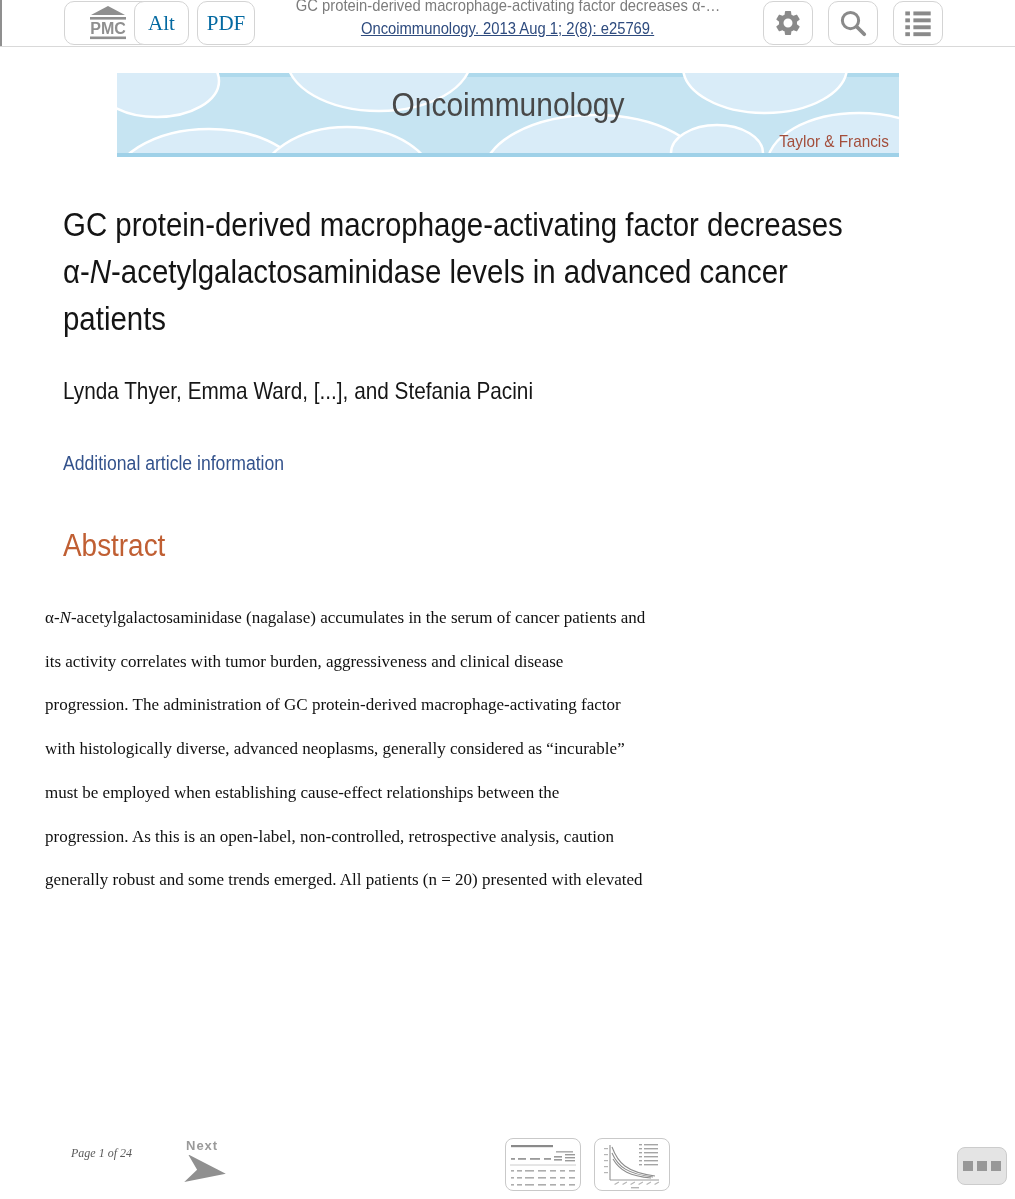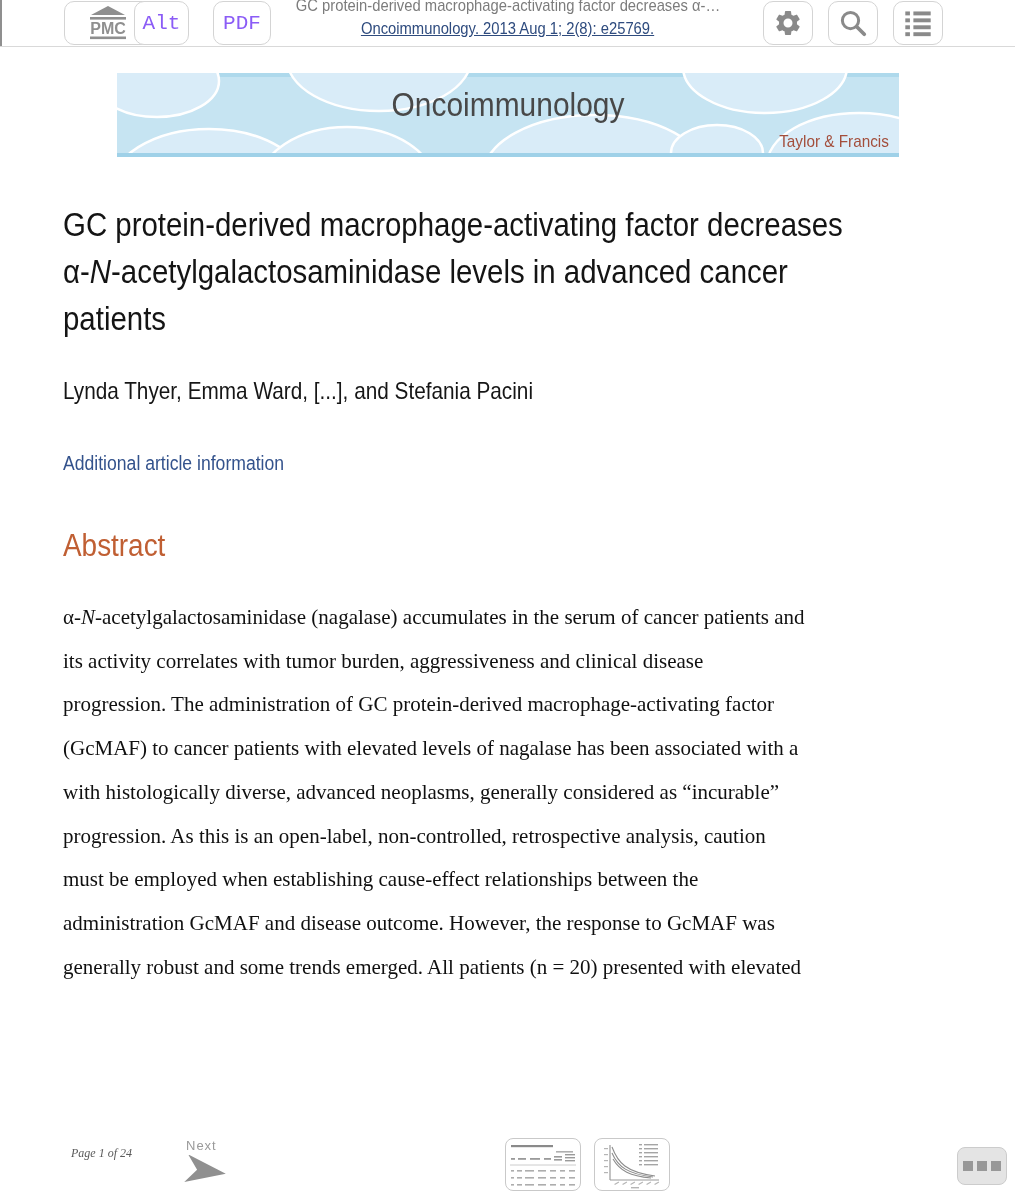--- a/index.html
+++ b/index.html
@@ -4,24 +4,24 @@
 <style>
   * { margin:0; padding:0; box-sizing:border-box; }
   body { background:#fff; font-family:"Liberation Sans", sans-serif; }
   #page { position:relative; width:1015px; height:1199px; background:#fff; overflow:hidden; margin:0 auto; }
 
   
   .topbar { position:absolute; left:0; top:0; width:1015px; height:47px; background:#fff; border-bottom:1px solid #d9d9d9; }
   .edge-mark { position:absolute; left:0; top:0; width:2px; height:46px; background:#8f8f8f; }
   .tb-btn { position:absolute; top:1px; height:44px; border:1.5px solid #d4d4d4; border-radius:10px; background:#fff;
             display:flex; align-items:center; justify-content:center; cursor:pointer; }
-  .tb-btn-text { font-family:Liberation Mono, monospace; font-size:21px; color:#8b5cf6; }
+  .tb-btn-text { font-family:Liberation Serif, serif; font-size:21px; color:#0369a1; }
   #btn-pmc { left:64px; width:88px; }
   #btn-alt { left:134px; width:55px; }
-  #btn-pdf { left:197px; width:58px;margin-left:16px; }
+  #btn-pdf { left:197px; width:58px; }
   #btn-gear { left:763px; width:50px; }
   #btn-search { left:828px; width:50px; }
   #btn-list { left:893px; width:50px; }
 
   .tb-center { position:absolute; left:258px; top:-4px; width:500px; text-align:center; }
   .tb-doc-title { font-size:17px; color:#7c7c7c; white-space:nowrap; transform:scaleX(0.87); transform-origin:50% 0; }
   .tb-citation { display:inline-block; margin-top:3px; font-size:17px; color:#2e4b7e; text-decoration:underline;
                  white-space:nowrap; transform:scaleX(0.87); transform-origin:50% 0; cursor:pointer; }
 
   
@@ -35,29 +35,29 @@
   
   .art-title { position:absolute; left:63px; top:201px; font-size:34px; line-height:47px; color:#141414;
                transform:scaleX(0.865); transform-origin:0 0; white-space:nowrap; font-weight:500; }
   .art-title i, .authors i { font-style:italic; }
   .authors { position:absolute; left:63px; top:377px; font-size:24px; color:#161616; white-space:nowrap;
              transform:scaleX(0.865); transform-origin:0 0; font-weight:500; }
   .addl-link { position:absolute; left:63px; top:452px; font-size:20px; color:#33528c; white-space:nowrap;
                transform:scaleX(0.88); transform-origin:0 0; cursor:pointer; }
   .abs-head { position:absolute; left:63px; top:528px; font-size:31px; color:#c05f33; white-space:nowrap;
               transform:scaleX(0.9); transform-origin:0 0; font-weight:500; }
-  .abs-body { position:absolute; left:63px; top:596px; width:900px; font-family:"Liberation Serif", serif;
-              font-size:21px; line-height:43.7px; color:#101010; }
+  .abs-body { position:absolute; left:45px; top:596px; width:900px; font-family:"Liberation Serif", serif;
+              font-size:17px; line-height:43.7px; color:#101010; }
   .abs-line { white-space:nowrap; }
 
   
   .page-status { position:absolute; left:71px; top:1146px; font-family:"Liberation Serif", serif; font-style:italic;
                  font-size:12px; color:#5a5a5a; }
   .next-ctl { position:absolute; left:184px; top:1138px; width:56px; height:50px; cursor:pointer; }
-  .next-label { font-size:13px; font-weight:normal; color:#9a9a9a; letter-spacing:1px; margin-left:2px; }
+  .next-label { font-size:13px; font-weight:bold; color:#9a9a9a; letter-spacing:1px; margin-left:2px; }
   .next-arrow { margin-top:2px; }
 
   .thumb { position:absolute; top:1138px; width:76px; height:53px; background:#fff; border:1.5px solid #c9c9c9;
            border-radius:8px; cursor:pointer; overflow:hidden; }
   #thumb-table { left:505px; }
   #thumb-figure { left:594px; }
 
   .more-btn { position:absolute; left:957px; top:1147px; width:50px; height:38px; background:#e4e4e4;
               border:1px solid #cccccc; border-radius:8px; display:flex; align-items:center; justify-content:center;
               gap:4px; cursor:pointer; }
@@ -151,25 +151,23 @@
   <div class="authors">Lynda Thyer, Emma Ward, [...], and Stefania Pacini</div>
 
   <span class="addl-link">Additional article information</span>
 
   <h2 class="abs-head">Abstract</h2>
 
   <div class="abs-body">
     <div class="abs-line"><span>α-</span><i>N</i><span>-acetylgalactosaminidase (nagalase) accumulates in the serum of cancer patients and</span></div>
     <div class="abs-line">its activity correlates with tumor burden, aggressiveness and clinical disease</div>
     <div class="abs-line">progression. The administration of GC protein-derived macrophage-activating factor</div>
-    <div class="abs-line">(GcMAF) to cancer patients with elevated levels of nagalase has been associated with a</div>
     <div class="abs-line">with histologically diverse, advanced neoplasms, generally considered as “incurable”</div>
+    <div class="abs-line">must be employed when establishing cause-effect relationships between the</div>
     <div class="abs-line">progression. As this is an open-label, non-controlled, retrospective analysis, caution</div>
-    <div class="abs-line">must be employed when establishing cause-effect relationships between the</div>
-    <div class="abs-line">administration GcMAF and disease outcome. However, the response to GcMAF was</div>
     <div class="abs-line">generally robust and some trends emerged. All patients (n = 20) presented with elevated</div>
   </div>
 
   <div class="page-status">Page 1 of 24</div>
 
   <div class="next-ctl">
     <div class="next-label">Next</div>
     <svg class="next-arrow" width="44" height="32" viewBox="0 0 44 32">
       <polygon points="2,2 42,16 2,30 13,16" fill="#909090" transform="rotate(8 22 16)"></polygon>
     </svg>

